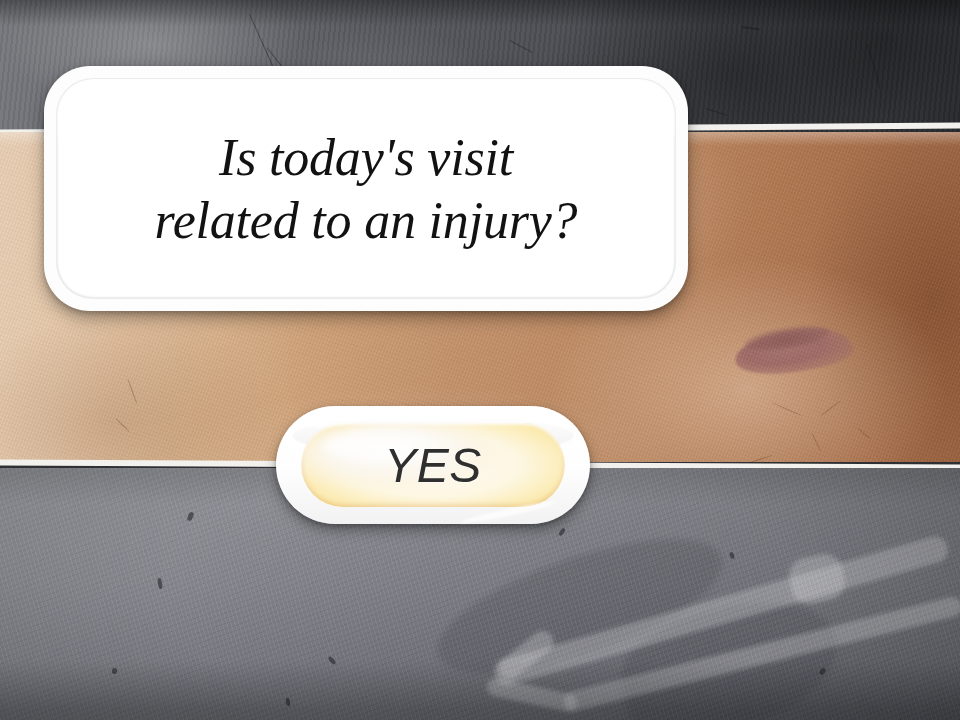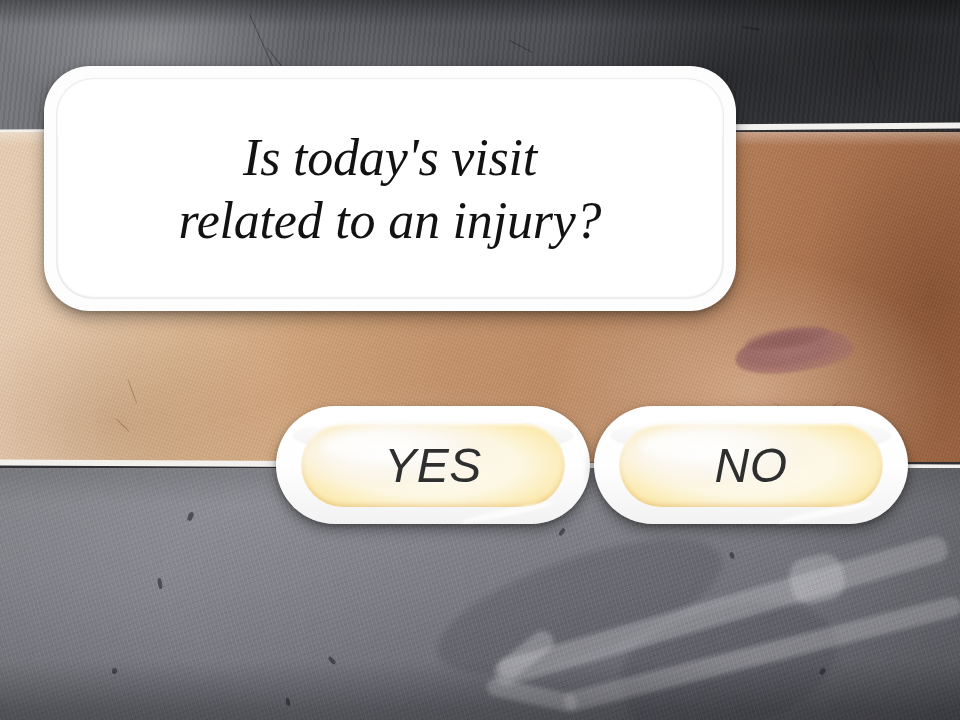--- a/index.html
+++ b/index.html
@@ -139,21 +139,20 @@
   #question-card {
     position: absolute;
     left: 44px; top: 66px;
     width: 644px; height: 245px;
     background: #fdfdfd;
     border-radius: 46px;
     box-shadow:
       0 7px 16px rgba(0,0,0,0.34),
       0 2px 5px rgba(0,0,0,0.20);
     z-index: 20;
-    padding-left: 48px;
   }
   #question-card .inner-edge {
     position: absolute;
     left: 13px; top: 13px; right: 13px; bottom: 13px;
     border-radius: 36px;
     background: #ffffff;
     box-shadow:
       inset 0 1px 2px rgba(150,150,150,0.30),
       inset 0 -1px 2px rgba(150,150,150,0.18),
       0 0 0 1px rgba(230,230,230,0.75);
@@ -329,23 +328,16 @@
   <div id="answer-row">
 
     <button class="answer-btn">
       <span class="shell"></span>
       <span class="pill"></span>
       <span class="hl tl"></span>
       <span class="hl br"></span>
       <span class="label">YES</span>
     </button>
 
-    <button class="answer-btn">
-      <span class="shell"></span>
-      <span class="pill"></span>
-      <span class="hl tl"></span>
-      <span class="hl br"></span>
-      <span class="label">NO</span>
-    </button>
 
   </div>
 
 </div>
 
 </body></html>

